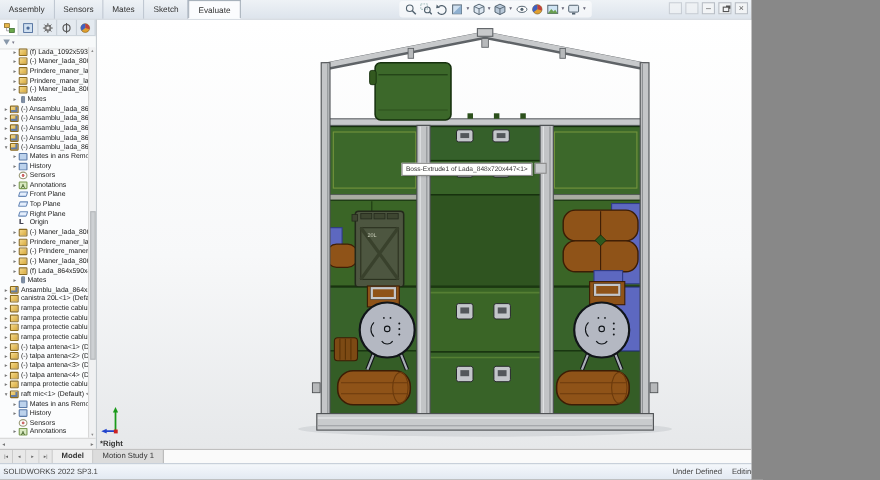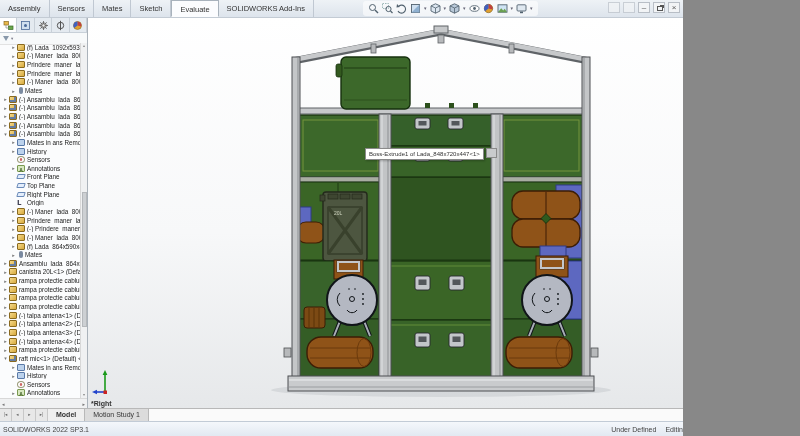--- a/index.html
+++ b/index.html
@@ -93,21 +93,20 @@
 <div class="app">
 
   <div class="topbar">
     <div class="rtabs">
 
     <div class="rtab"><span>Assembly</span></div>
         <div class="rtab"><span>Sensors</span></div>
         <div class="rtab"><span>Mates</span></div>
         <div class="rtab"><span>Sketch</span></div>
         <div class="rtab active"><span>Evaluate</span></div>
-        <div class="rtab"><span>SOLIDWORKS Add-Ins</span></div>
       </div>
 
     <div class="hud">
       <span class="hudicon">
         <svg width="11" height="11">
             <circle cx="4.5" cy="4.5" r="3" fill="none" stroke="#52626f" stroke-width="1"></circle>
             <line x1="7" y1="7" x2="10" y2="10" stroke="#52626f" stroke-width="1.4"></line>
           </svg>
         </span>
       <span class="hudicon">

